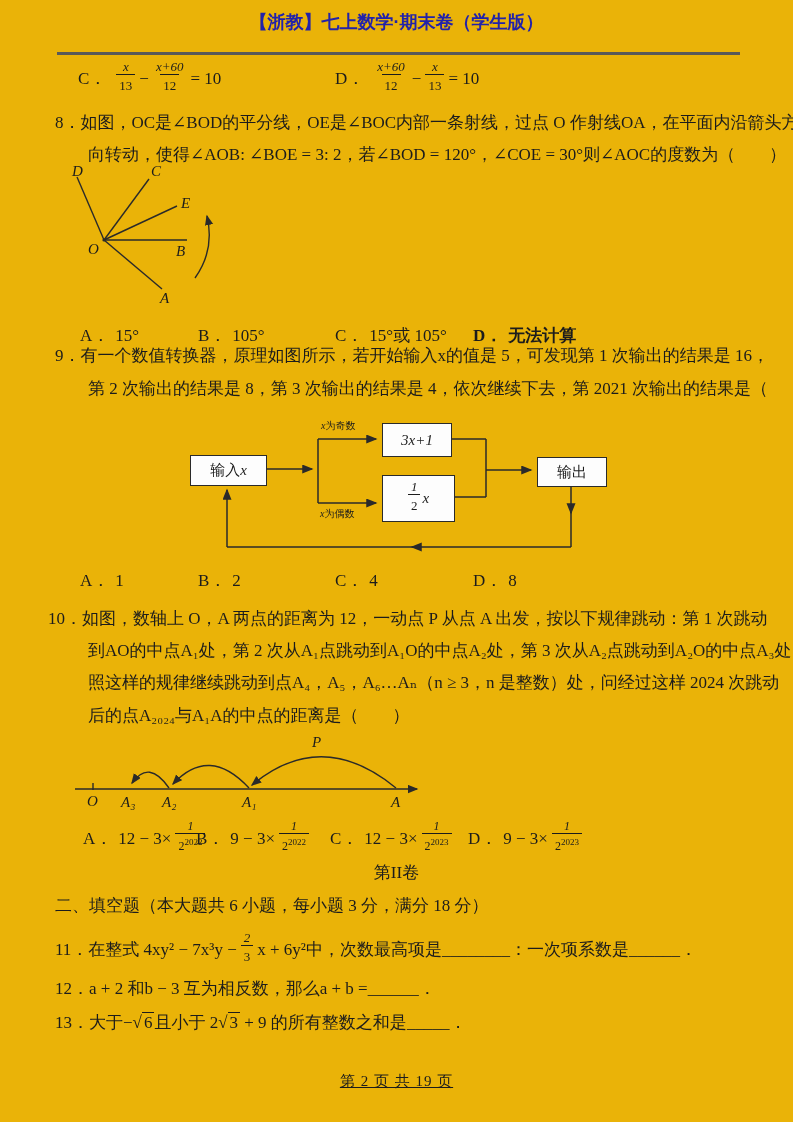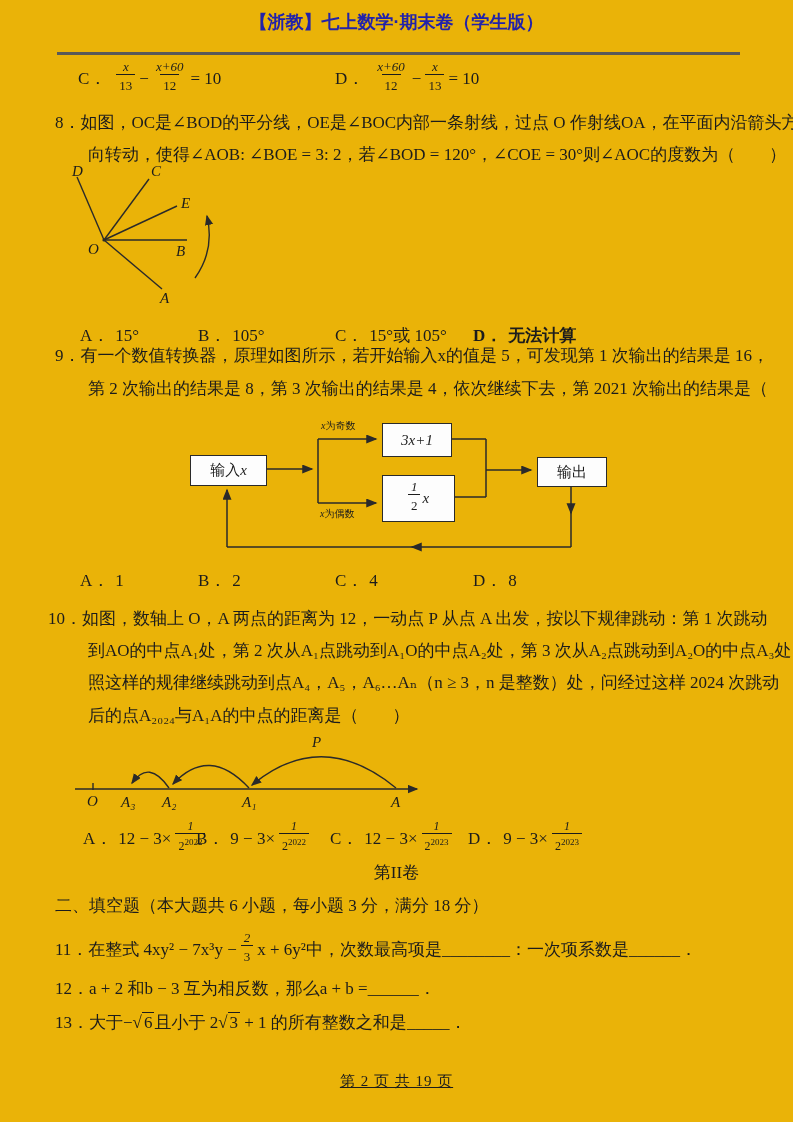--- a/index.html
+++ b/index.html
@@ -266,18 +266,18 @@
     <span>一次项系数是</span>
     <span>______</span>
     <span>．</span>
   </div>
 
   <div class="q-line" style="left:55px;top:977px;">
     <span>12．a + 2 和b − 3 互为相反数，那么a + b =</span><span>______</span><span>．</span>
   </div>
 
   <div class="q-line" style="left:55px;top:1011px;">
-    <span>13．大于−</span><span class="sqrt"><span>√</span><span class="radicand">6</span></span><span>且小于 2</span><span class="sqrt"><span>√</span><span class="radicand">3</span></span><span> + 1 的所有整数之和是</span><span>_____</span><span>．</span>
+    <span>13．大于−</span><span class="sqrt"><span>√</span><span class="radicand">6</span></span><span>且小于 2</span><span class="sqrt"><span>√</span><span class="radicand">3</span></span><span> + 9 的所有整数之和是</span><span>_____</span><span>．</span>
   </div>
 
   <div class="center-line footer">第 2 页 共 19 页</div>
 
 </div>
 
 </body></html>

